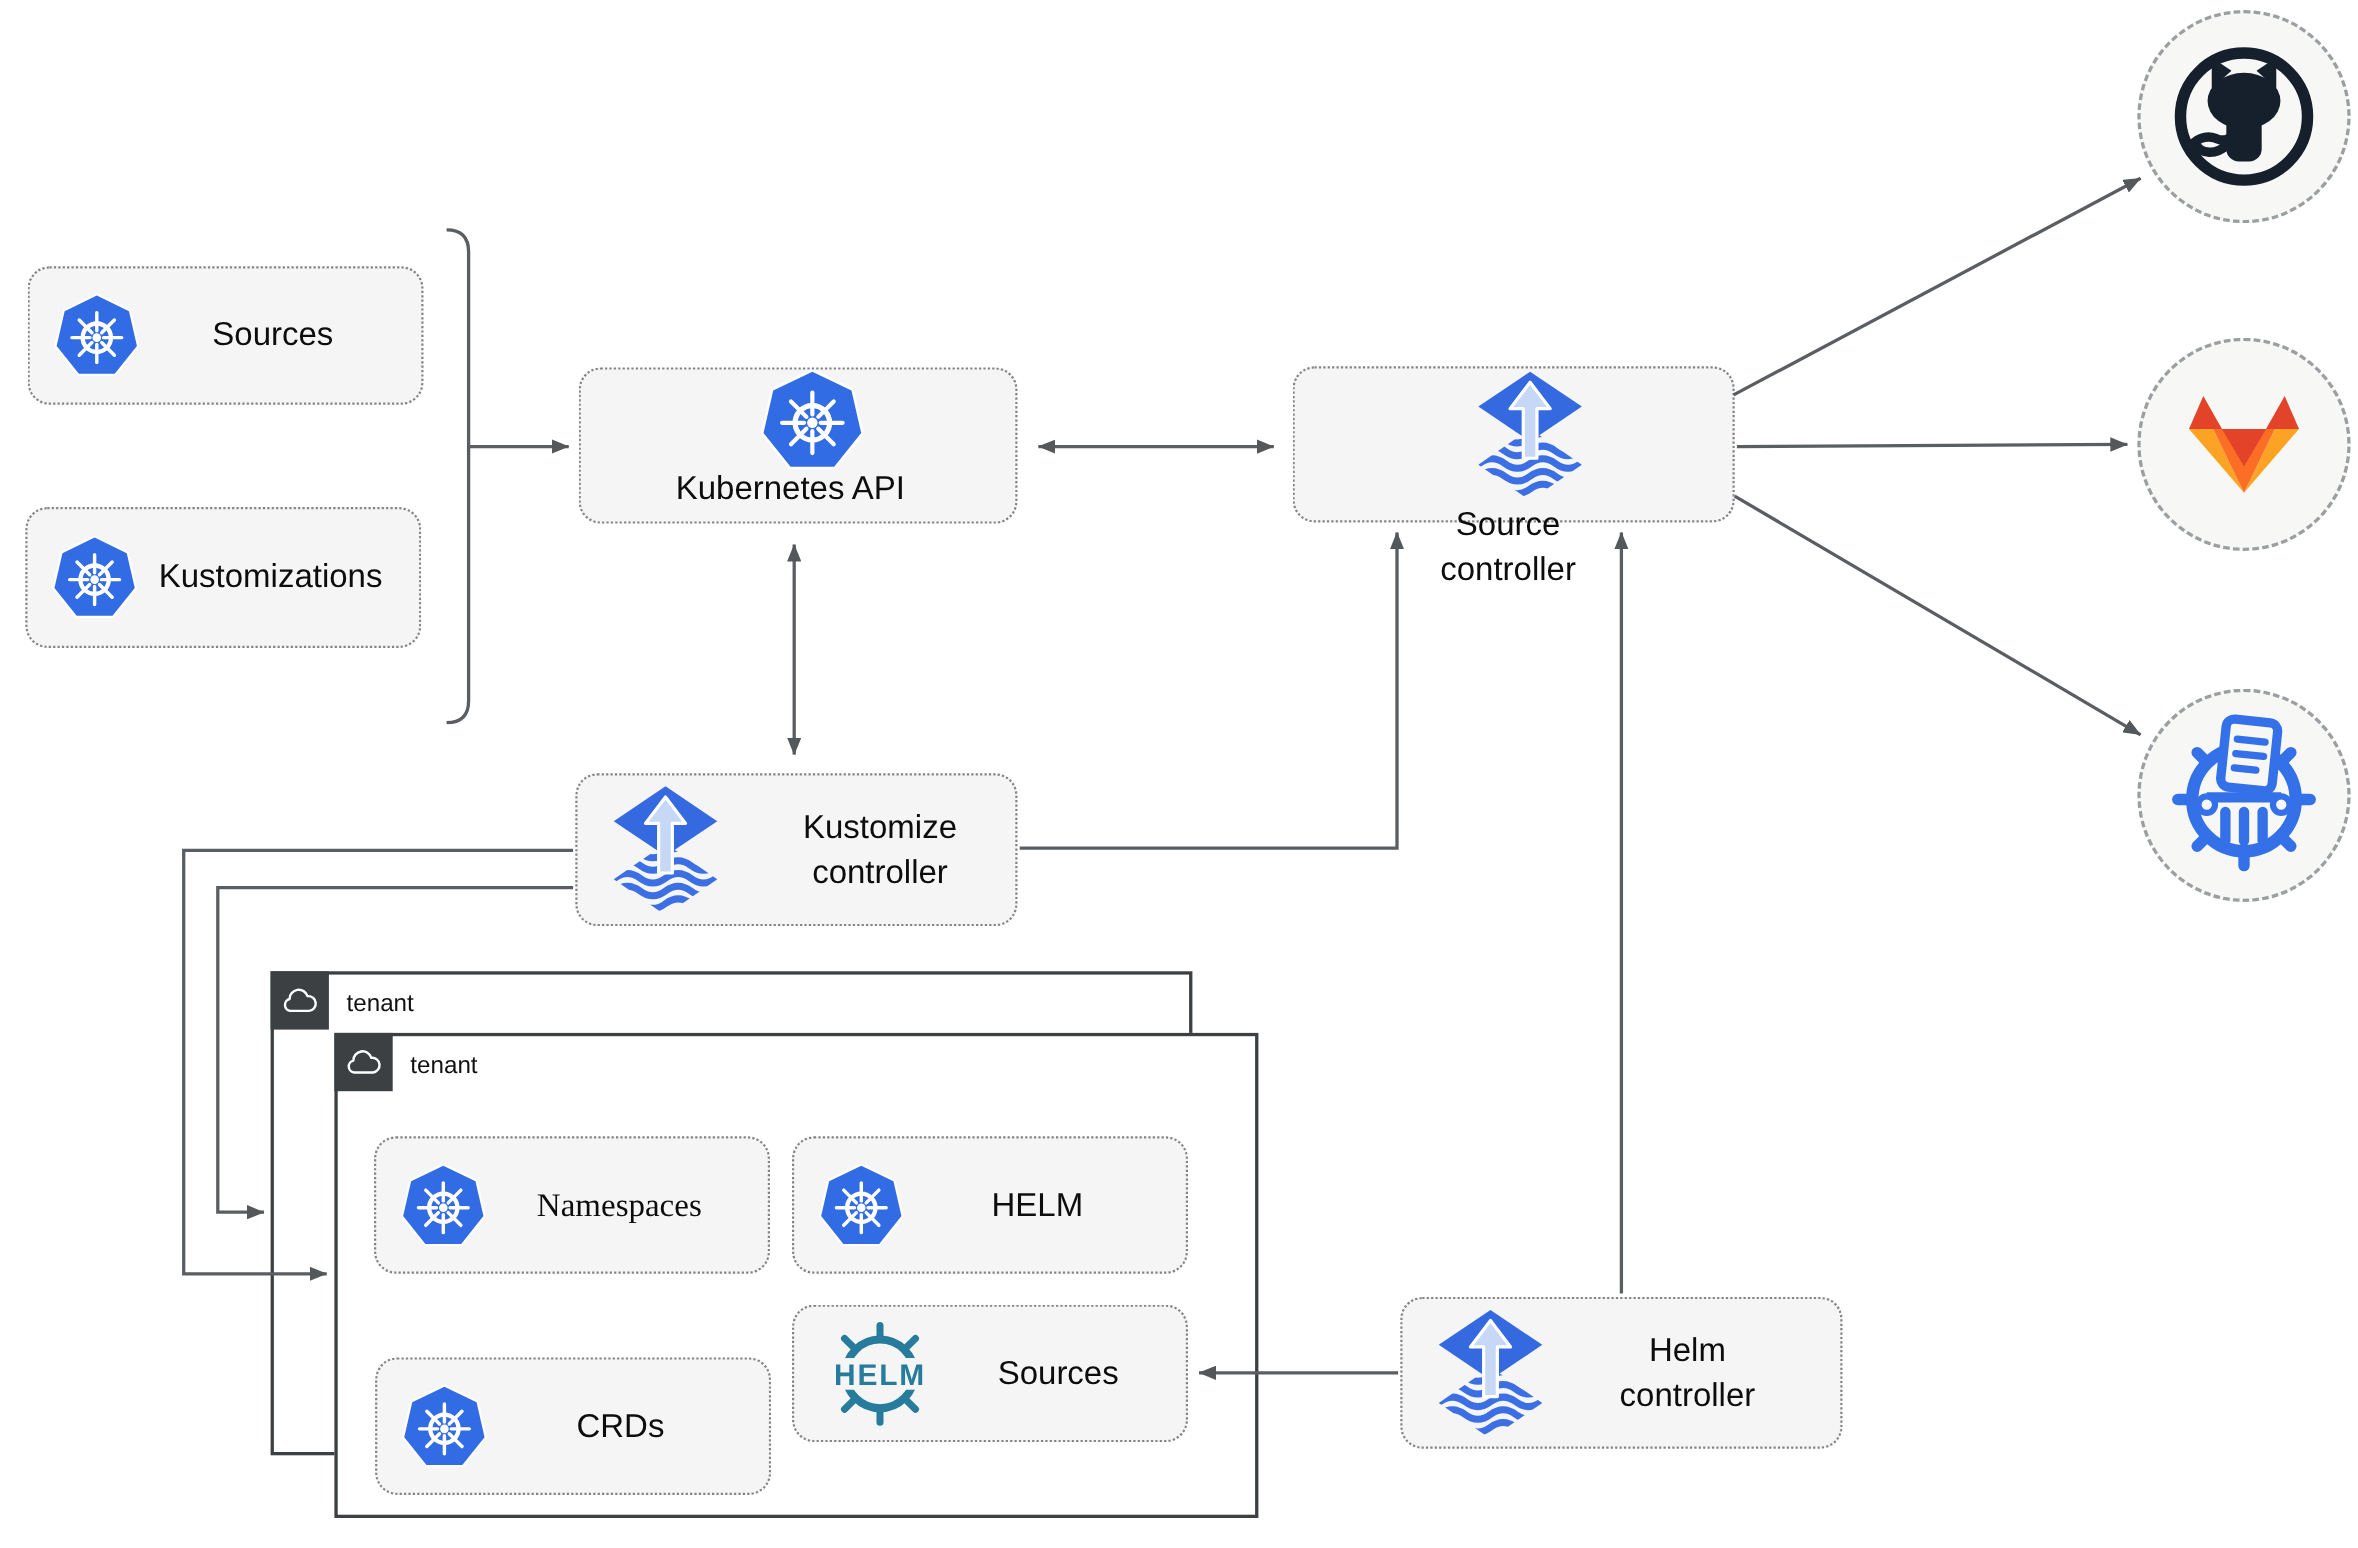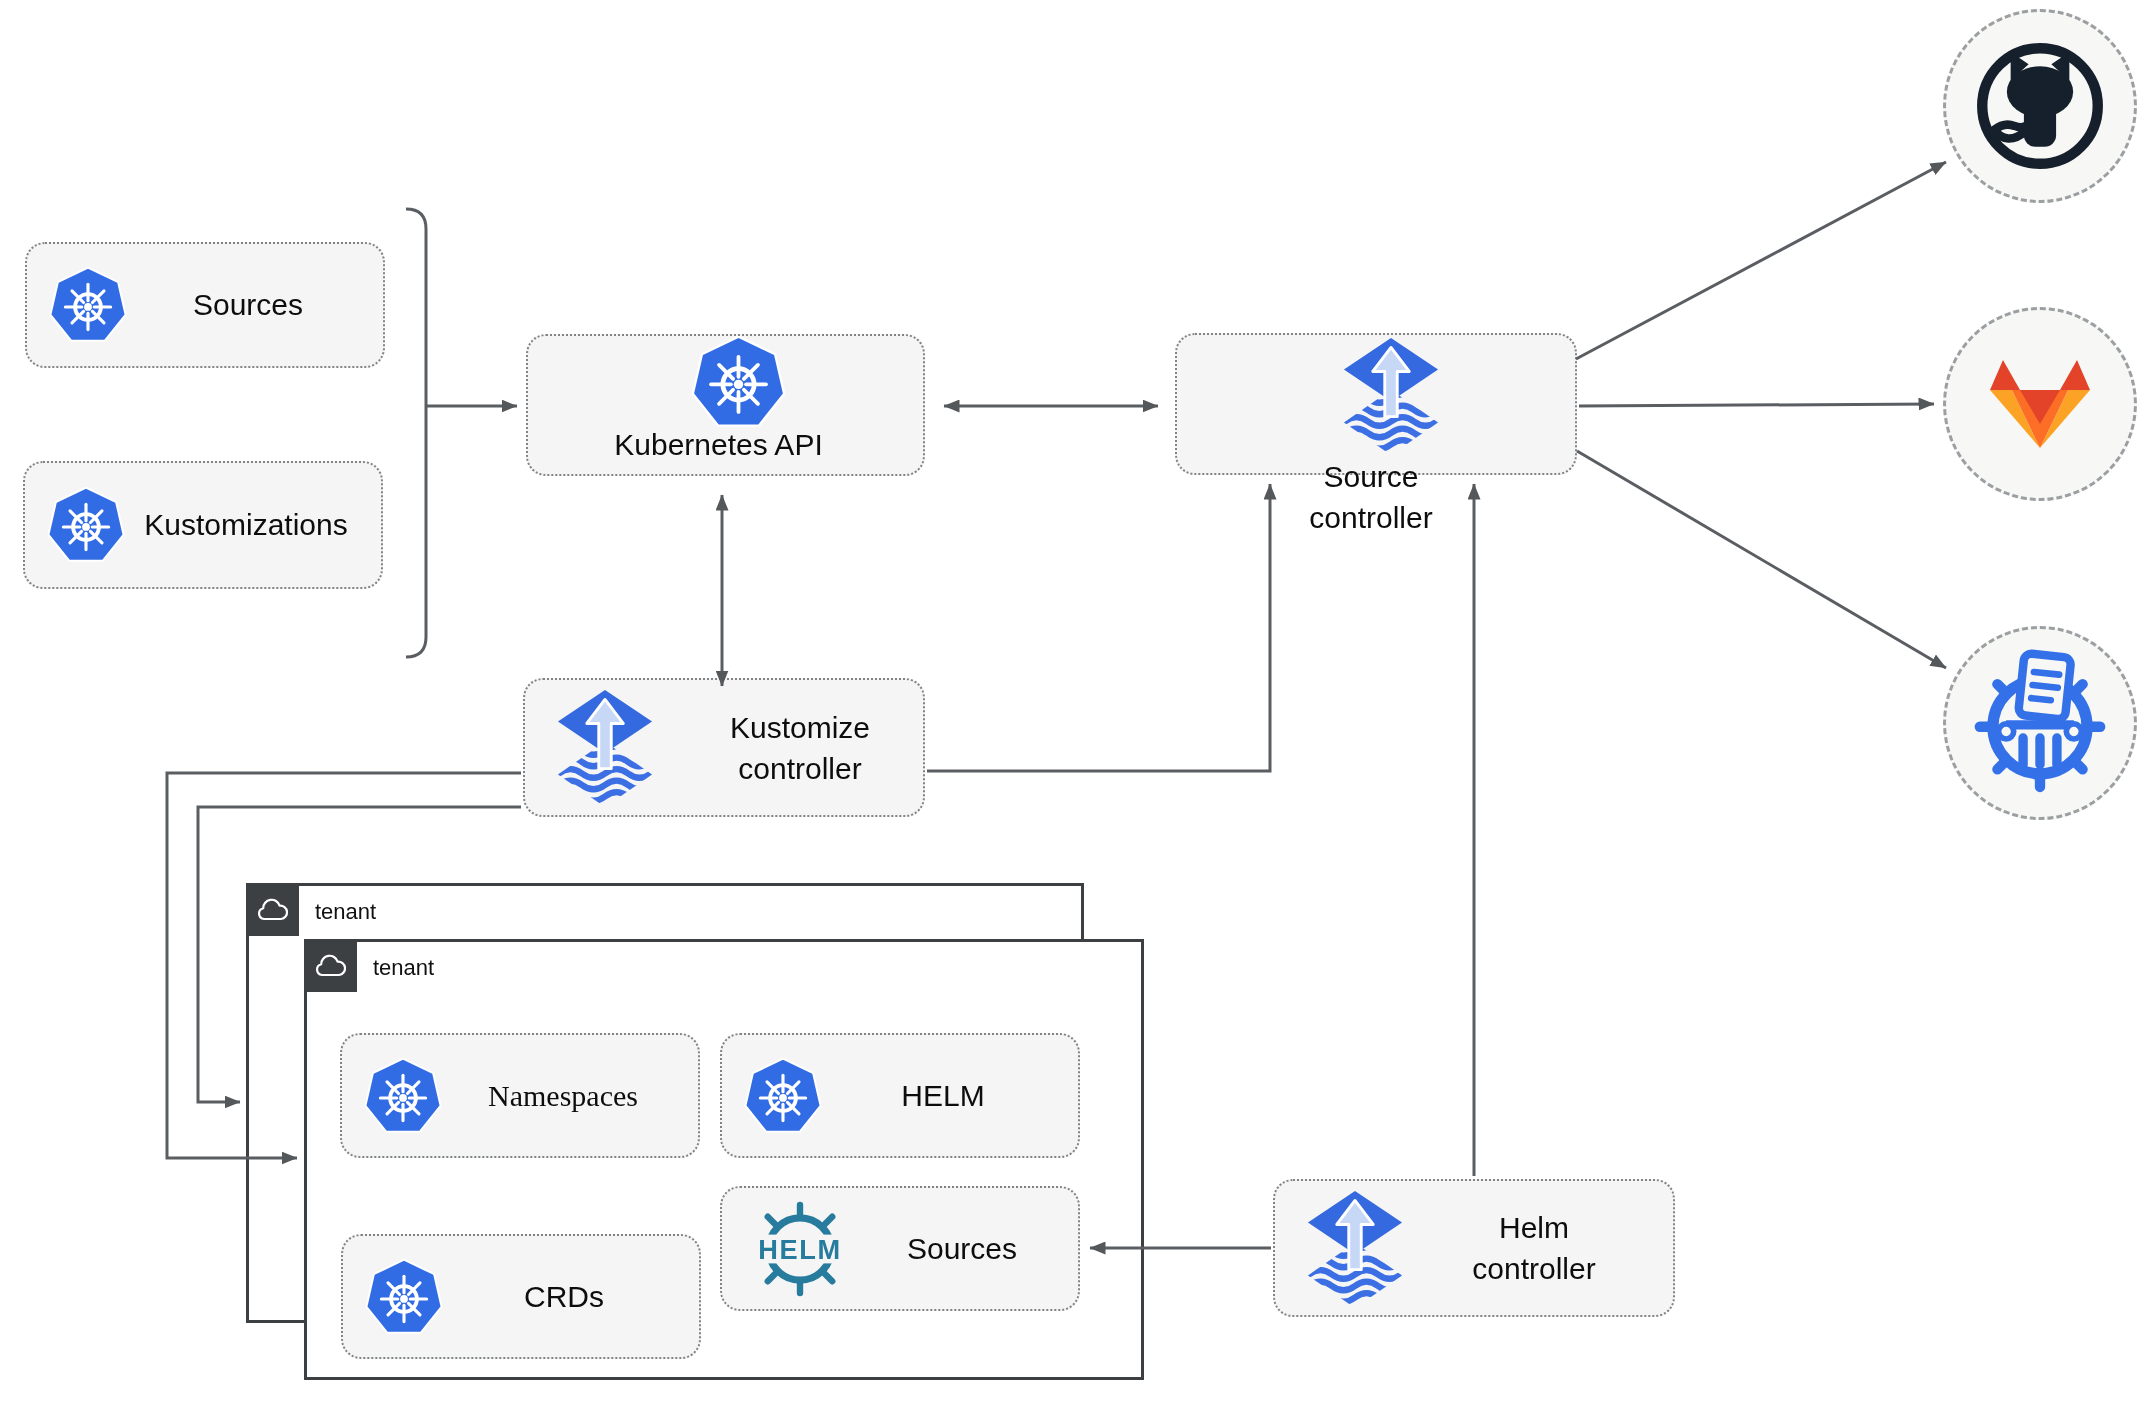--- a/index.html
+++ b/index.html
@@ -154,21 +154,21 @@
   <div class="pill" style="left:1175px;top:333px;width:402px;height:142px;flex-direction:column;">
     <svg class="icon" width="100" height="121" style="margin-left:30px">
         <use href="#flux"></use>
       </svg>
     <div class="lbl2">
       <div>Source</div>
       <div>controller</div>
     </div>
   </div>
 
-  <div class="pill" style="left:523px;top:678px;width:402px;height:139px;gap:32px;">
+  <div class="pill" style="left:523px;top:703px;width:402px;height:139px;gap:32px;">
     <svg class="icon" width="100" height="121" style="margin-left:30px">
         <use href="#flux"></use>
       </svg>
     <div class="lbl2">
       <div>Kustomize</div>
       <div>controller</div>
     </div>
   </div>
 
   <div class="pill" style="left:1273px;top:1179px;width:402px;height:138px;">

